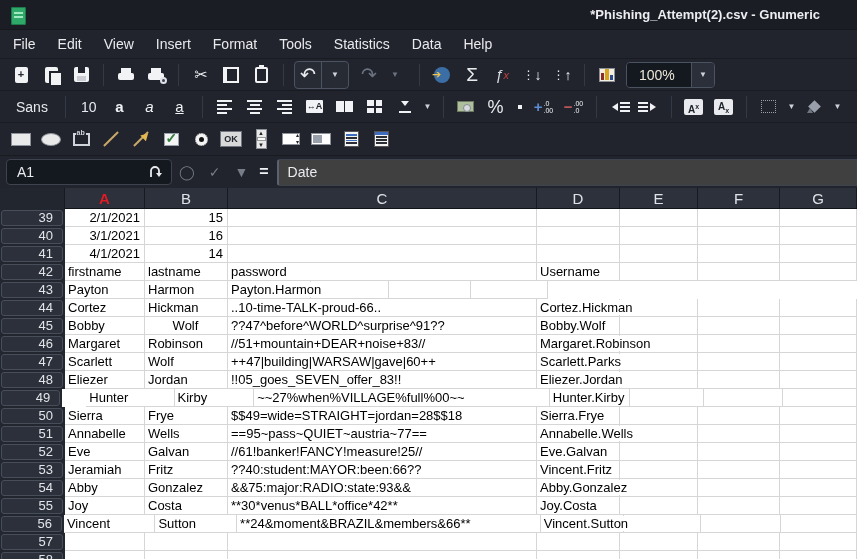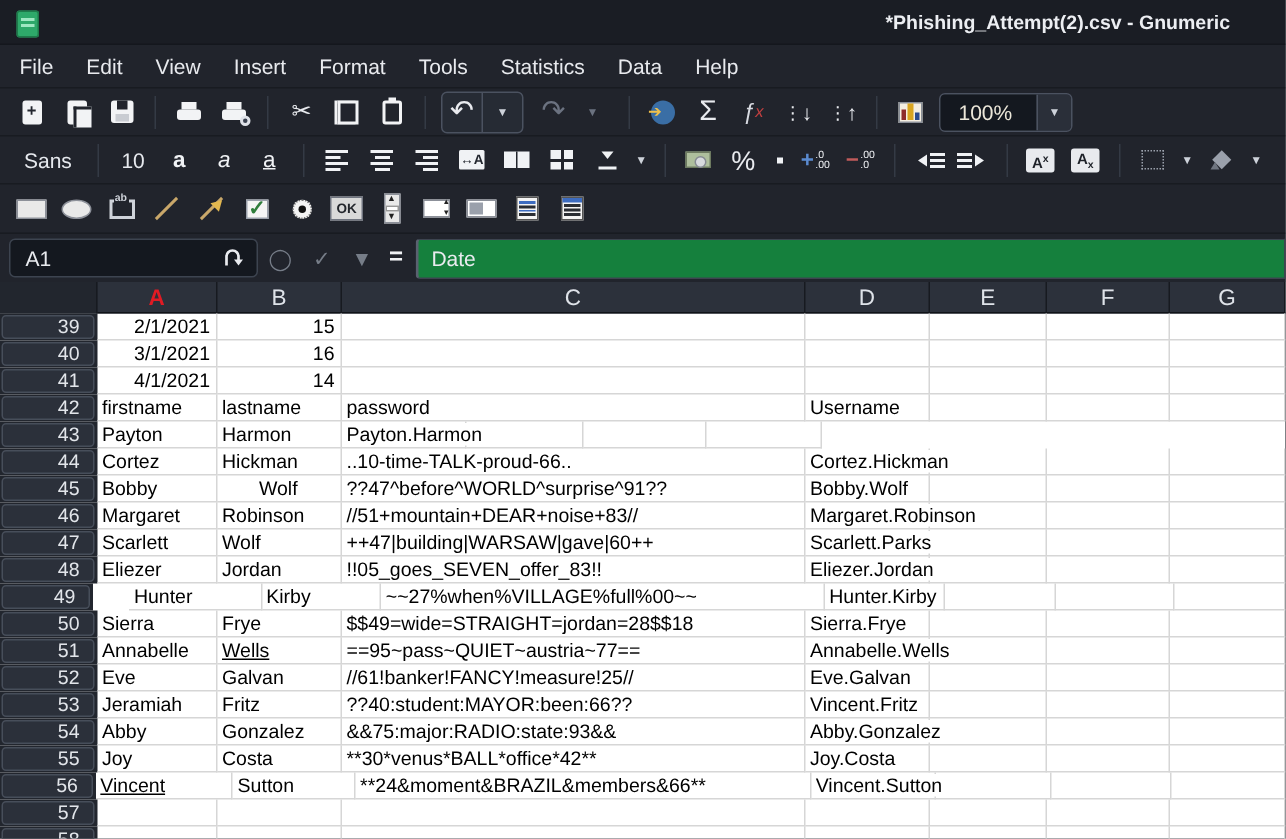--- a/index.html
+++ b/index.html
@@ -142,21 +142,21 @@
   .combo-icon i { height:2px; background:#2a2d33; }
 
   
   .formulabar { display:flex; align-items:center; height:33px; background:#21242c;
     border-top:1px solid #181b21; padding:0 0 0 6px; }
   .cellref { display:flex; align-items:center; justify-content:space-between; width:166px; height:26px;
     background:#14181f; border:1px solid #3d4450; border-radius:4px; padding:0 8px 0 10px;
     color:#e9ebef; font-size:14px; }
   .fb-ico { color:#767d88; margin:0 7px; font-size:14px; }
   .fb-eq { color:#f0f2f5; font-weight:bold; font-size:16px; margin:0 8px 0 4px; }
-  .fb-content { flex:1; height:27px; background:#15803d; border:1px solid #3d4450;
+  .fb-content { flex:1; height:27px; background:#404040; border:1px solid #3d4450;
     border-left:2px solid #5a6170; border-radius:3px 0 0 3px; color:#e9ebef; font-size:14px;
     display:flex; align-items:center; padding-left:9px; }
 
   
   .grid { position:relative; background:#fff; }
   .gridhead { display:flex; height:21px; background:#2c313b; }
   .corner { width:65px; height:21px; background:#22262e; border-right:1px solid #171a20; }
   .colhead { display:flex; align-items:center; justify-content:center; height:21px;
     color:#dfe3e9; font-size:15px; border-right:1px solid #171a20; border-bottom:1px solid #101318; }
   .colhead.sel { color:#e01b24; font-weight:bold; }
@@ -634,21 +634,21 @@
         <div class="cell" style="width: 83px;"><span>Sierra.Frye</span></div>
         <div class="cell" style="width: 78px;"></div>
         <div class="cell" style="width: 82px;"></div>
         <div class="cell" style="width: 77px;"></div>
       </div>
       <div class="grow">
         <div class="rowhead">
           <div class="rowbtn">51</div>
         </div>
         <div class="cell" style="width: 80px;"><span>Annabelle</span></div>
-        <div class="cell" style="width: 83px; text-decoration: underline;"><span>Wells</span></div>
+        <div class="cell" style="width: 83px;"><span>Wells</span></div>
         <div class="cell" style="width: 309px;"><span>==95~pass~QUIET~austria~77==</span></div>
         <div class="cell" style="width: 83px;"><span>Annabelle.Wells</span></div>
         <div class="cell" style="width: 78px;"></div>
         <div class="cell" style="width: 82px;"></div>
         <div class="cell" style="width: 77px;"></div>
       </div>
       <div class="grow">
         <div class="rowhead">
           <div class="rowbtn">52</div>
         </div>
@@ -693,21 +693,21 @@
         <div class="cell" style="width: 309px;"><span>**30*venus*BALL*office*42**</span></div>
         <div class="cell" style="width: 83px;"><span>Joy.Costa</span></div>
         <div class="cell" style="width: 78px;"></div>
         <div class="cell" style="width: 82px;"></div>
         <div class="cell" style="width: 77px;"></div>
       </div>
       <div class="grow">
         <div class="rowhead">
           <div class="rowbtn">56</div>
         </div>
-        <div class="cell" style="width: 93px; text-decoration: underline;"><span>Vincent</span></div>
+        <div class="cell" style="width: 93px;"><span>Vincent</span></div>
         <div class="cell" style="width: 83px;"><span>Sutton</span></div>
         <div class="cell" style="width: 309px;"><span>**24&amp;moment&amp;BRAZIL&amp;members&amp;66**</span></div>
         <div class="cell" style="width: 83px;"><span>Vincent.Sutton</span></div>
         <div class="cell" style="width: 78px;"></div>
         <div class="cell" style="width: 82px;"></div>
         <div class="cell" style="width: 77px;"></div>
       </div>
       <div class="grow">
         <div class="rowhead">
           <div class="rowbtn">57</div>

